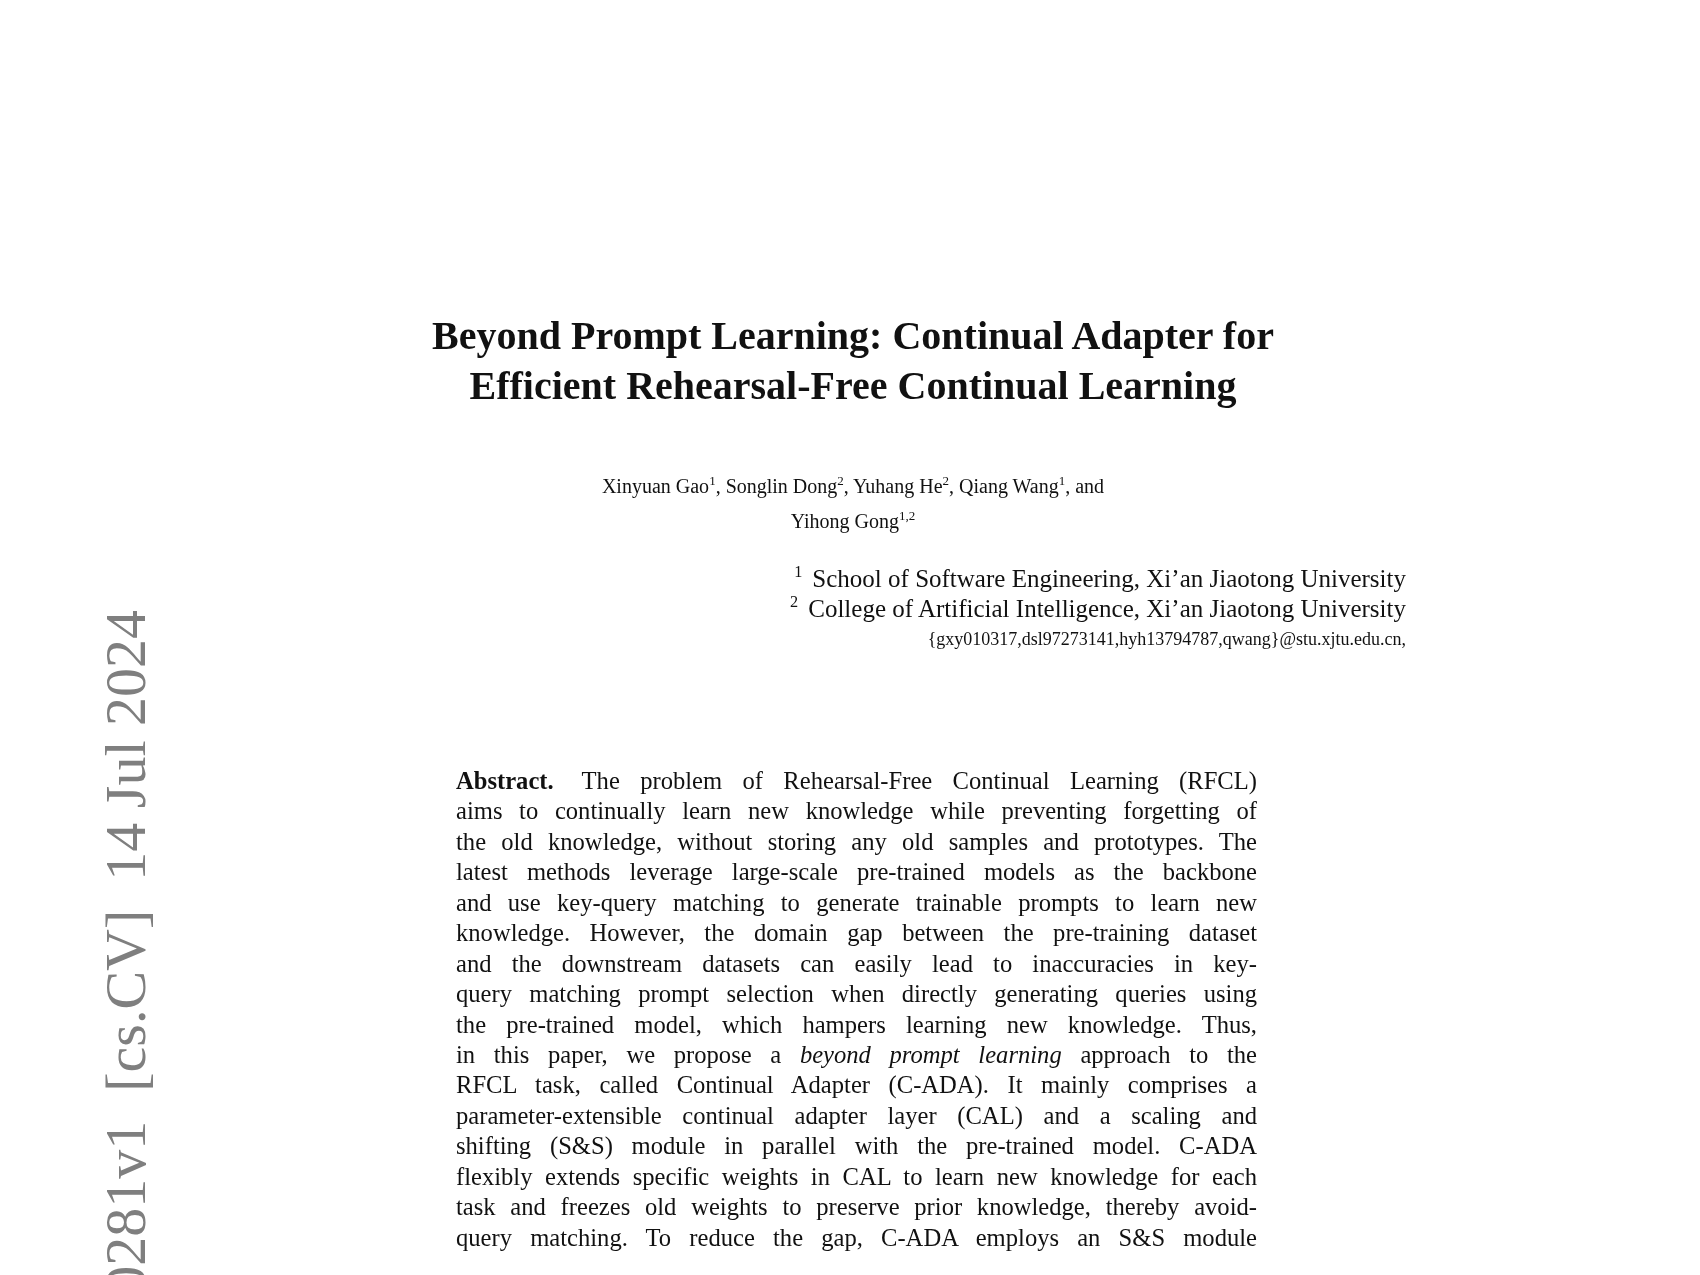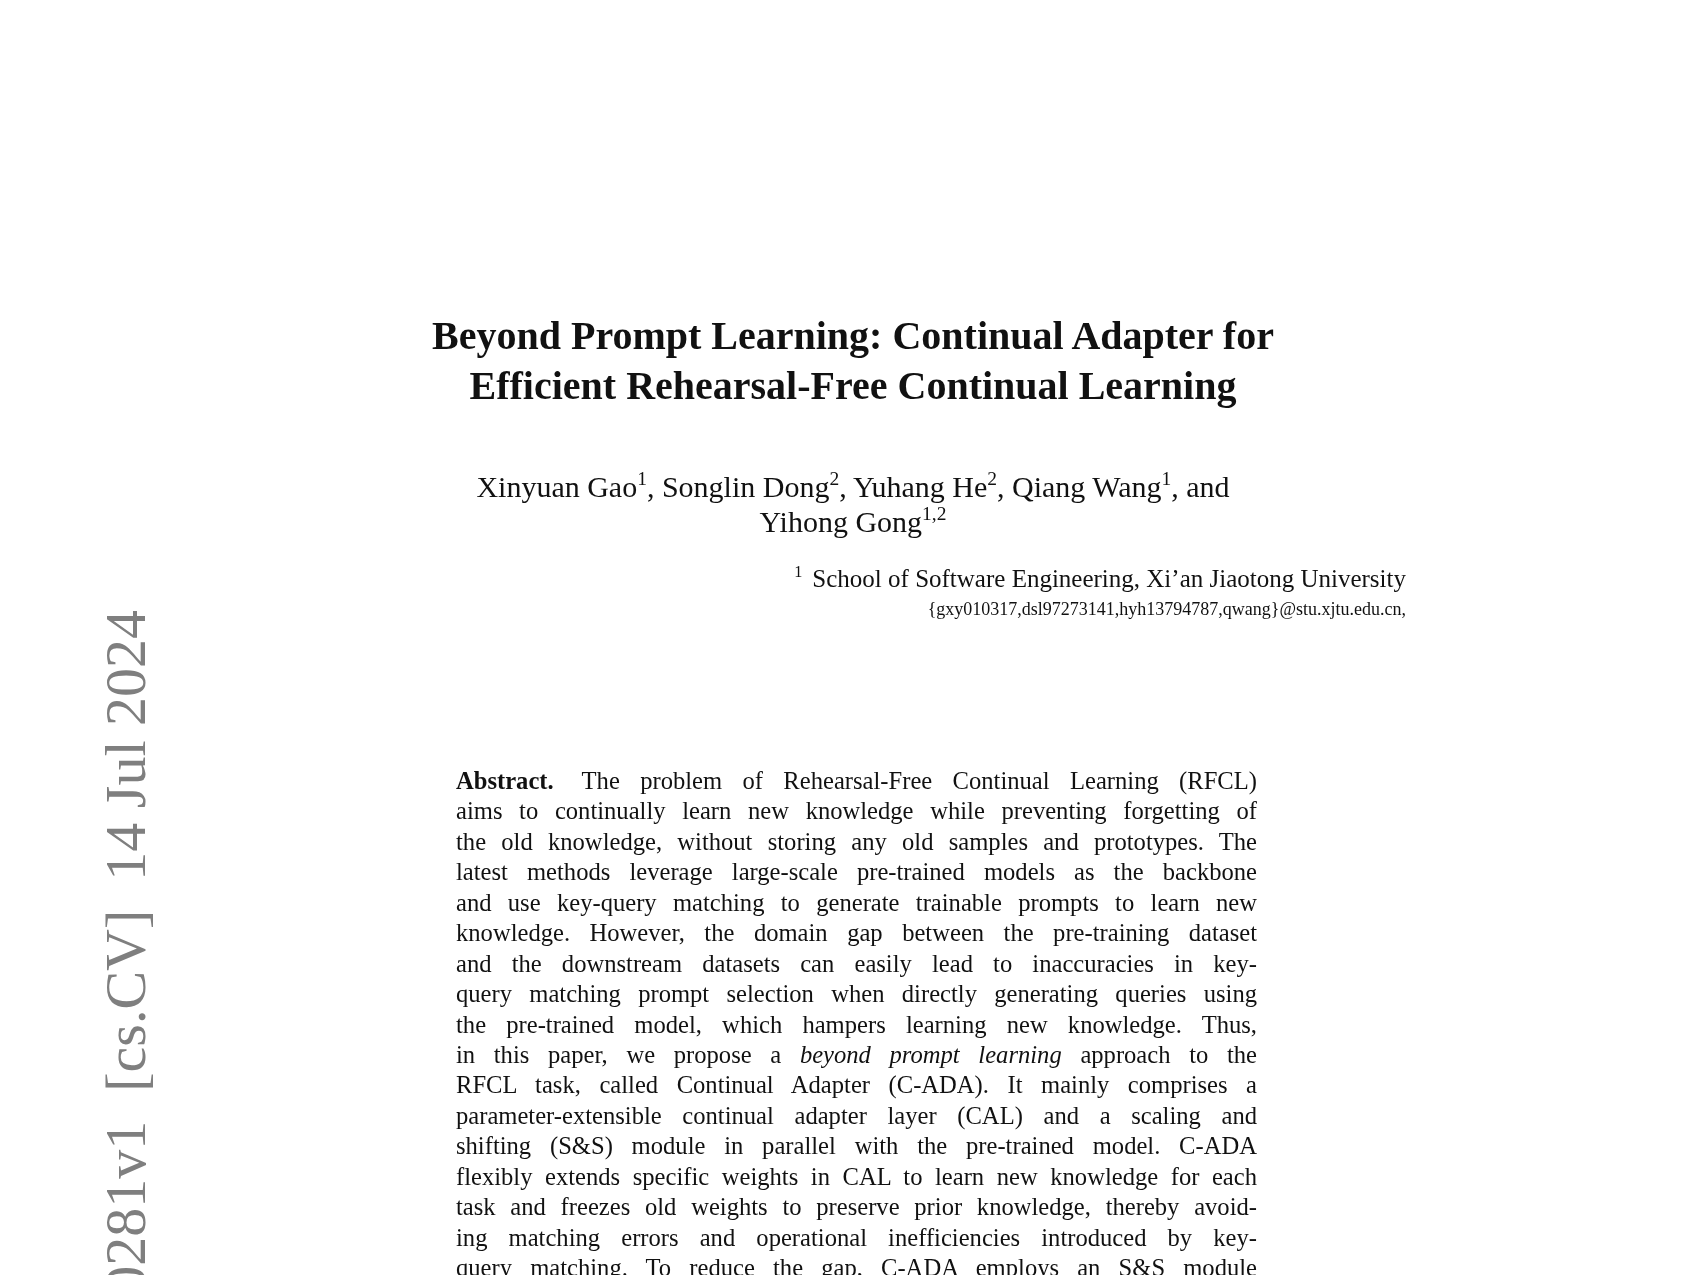--- a/index.html
+++ b/index.html
@@ -53,21 +53,21 @@
       color: #111111;
     }
     .title-line { display: block; white-space: nowrap; }
 
     
     .authors {
       position: absolute;
       left: 300px;
       width: 1106px;
       text-align: center;
-      font-size: 30px;
+      font-size: 20px;
       line-height: 35px;
     }
     .authors .line { display: block; white-space: nowrap; }
     sup {
       font-size: 0.65em;
       line-height: 0;
       vertical-align: 0.62em;
     }
 
     
@@ -125,36 +125,36 @@
     <span class="title-line">Efficient Rehearsal-Free Continual Learning</span>
   </div>
 
   <div class="authors" style="top:469px;">
     <span class="line"><span>Xinyuan Gao</span><sup>1</sup><span>, </span><span>Songlin Dong</span><sup>2</sup><span>, </span><span>Yuhang He</span><sup>2</sup><span>, </span><span>Qiang Wang</span><sup>1</sup><span>, and</span></span>
     <span class="line"><span>Yihong Gong</span><sup>1,2</sup></span>
   </div>
 
   <div class="affils" style="top:564px;">
     <span class="line"><span class="mark">1</span><span>School of Software Engineering, Xi’an Jiaotong University</span></span>
+    <span class="line"><span class="mark">2</span><span>College of Artificial Intelligence, Xi’an Jiaotong University</span></span>
     <span class="line mono">{gxy010317,dsl97273141,hyh13794787,qwang}@stu.xjtu.edu.cn,</span>
   </div>
 
   <div class="abstract">
     <span class="aline"><span class="label">Abstract.</span> <span>The problem of Rehearsal-Free Continual Learning (RFCL)</span></span>
     <span class="aline">aims to continually learn new knowledge while preventing forgetting of</span>
     <span class="aline">the old knowledge, without storing any old samples and prototypes. The</span>
     <span class="aline">latest methods leverage large-scale pre-trained models as the backbone</span>
     <span class="aline">and use key-query matching to generate trainable prompts to learn new</span>
     <span class="aline">knowledge. However, the domain gap between the pre-training dataset</span>
     <span class="aline">and the downstream datasets can easily lead to inaccuracies in key-</span>
     <span class="aline">query matching prompt selection when directly generating queries using</span>
     <span class="aline">the pre-trained model, which hampers learning new knowledge. Thus,</span>
     <span class="aline"><span>in this paper, we propose a</span> <em>beyond prompt learning</em> <span>approach to the</span></span>
     <span class="aline">RFCL task, called Continual Adapter (C-ADA). It mainly comprises a</span>
     <span class="aline">parameter-extensible continual adapter layer (CAL) and a scaling and</span>
     <span class="aline">shifting (S&amp;S) module in parallel with the pre-trained model. C-ADA</span>
     <span class="aline">flexibly extends specific weights in CAL to learn new knowledge for each</span>
     <span class="aline">task and freezes old weights to preserve prior knowledge, thereby avoid-</span>
-    <span class="aline">ing matching errors and operational inefficiencies introduced by key-</span>
     <span class="aline">query matching. To reduce the gap, C-ADA employs an S&amp;S module</span>
   </div>
 
 </div>
 
 </body></html>

